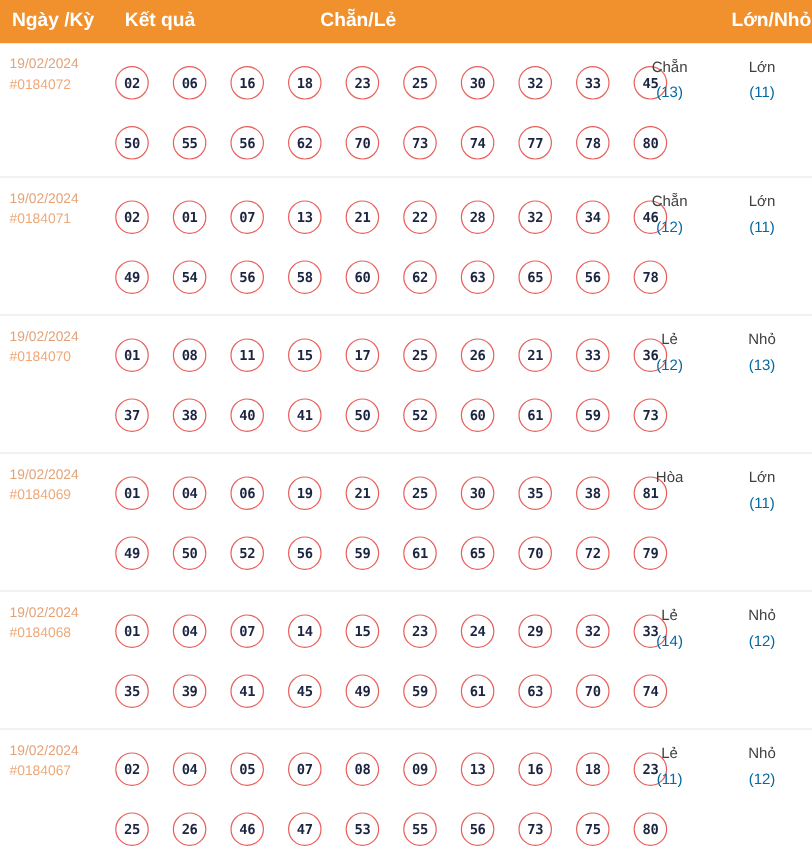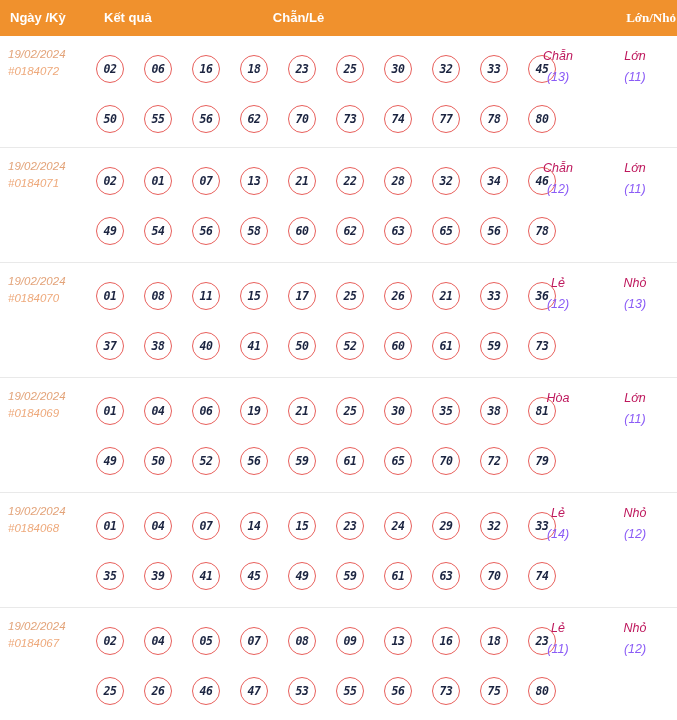--- a/index.html
+++ b/index.html
@@ -28,36 +28,35 @@
     height: 36px;
     background: #f0912d;
     width: 100%;
   }
   .th {
     position: absolute;
     top: 0;
     height: 36px;
     line-height: 36px;
     color: #ffffff;
-    font-size: 13px;
+    font-size: 16px;
     font-weight: bold;
     white-space: nowrap;
   }
   .th-date   { left: 10px; }
   .th-result { left: 104px; }
   .th-oddeven{ left: 0; width: 597px; text-align: center; }
-  .th-bigsmall{ left: 0; width: 676px; text-align: right; font-family: Liberation Serif, serif; }
+  .th-bigsmall{ left: 0; width: 676px; text-align: right; }
 
   
   .row {
     position: relative;
     height: 115px;
     width: 100%;
     border-bottom: 1px solid #e9e9e9;
-    font-style: italic;
   }
   .row:first-of-type { height: 112px; }
   .row:last-of-type { border-bottom: none; }
 
   .cell-date {
     position: absolute;
     left: 8px;
     top: 10px;
     width: 90px;
     color: #e5a77f;
@@ -100,22 +99,22 @@
     position: absolute;
     top: 10px;
     text-align: center;
     color: #efa175;
     font-size: 12.5px;
     line-height: 21px;
     width: 70px;
   }
   .cell-oddeven  { left: 523px; }
   .cell-bigsmall { left: 600px; }
-  .cell-stat .stat-label { display: block; color: #be185d; }
-  .cell-stat .stat-count { display: block; color: #8b5cf6; text-align: center; }
+  .cell-stat .stat-label { display: block; color: #404040; }
+  .cell-stat .stat-count { display: block; color: #0369a1; text-align: center; }
 </style>
 </head>
 <body>
 
 <div class="lottery-table">
 
   <div class="table-header">
     <div class="th th-date">Ngày /Kỳ</div>
     <div class="th th-result">Kết quả</div>
     <div class="th th-oddeven">Chẵn/Lẻ</div>

